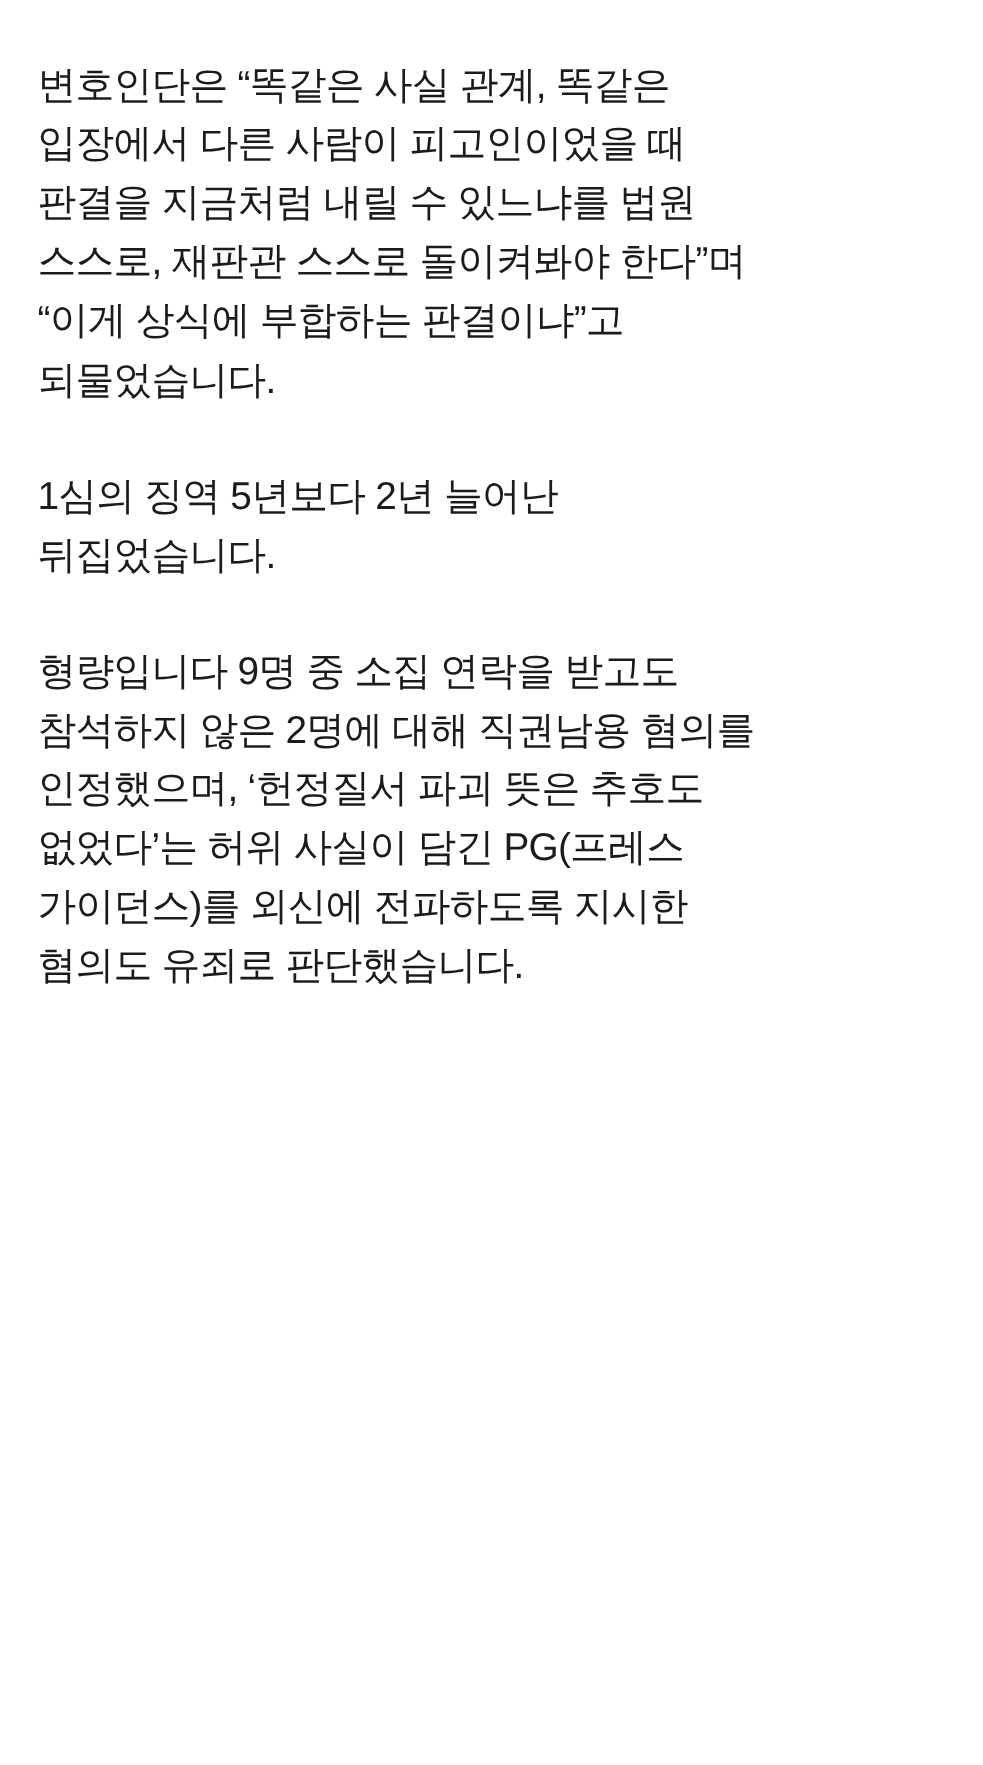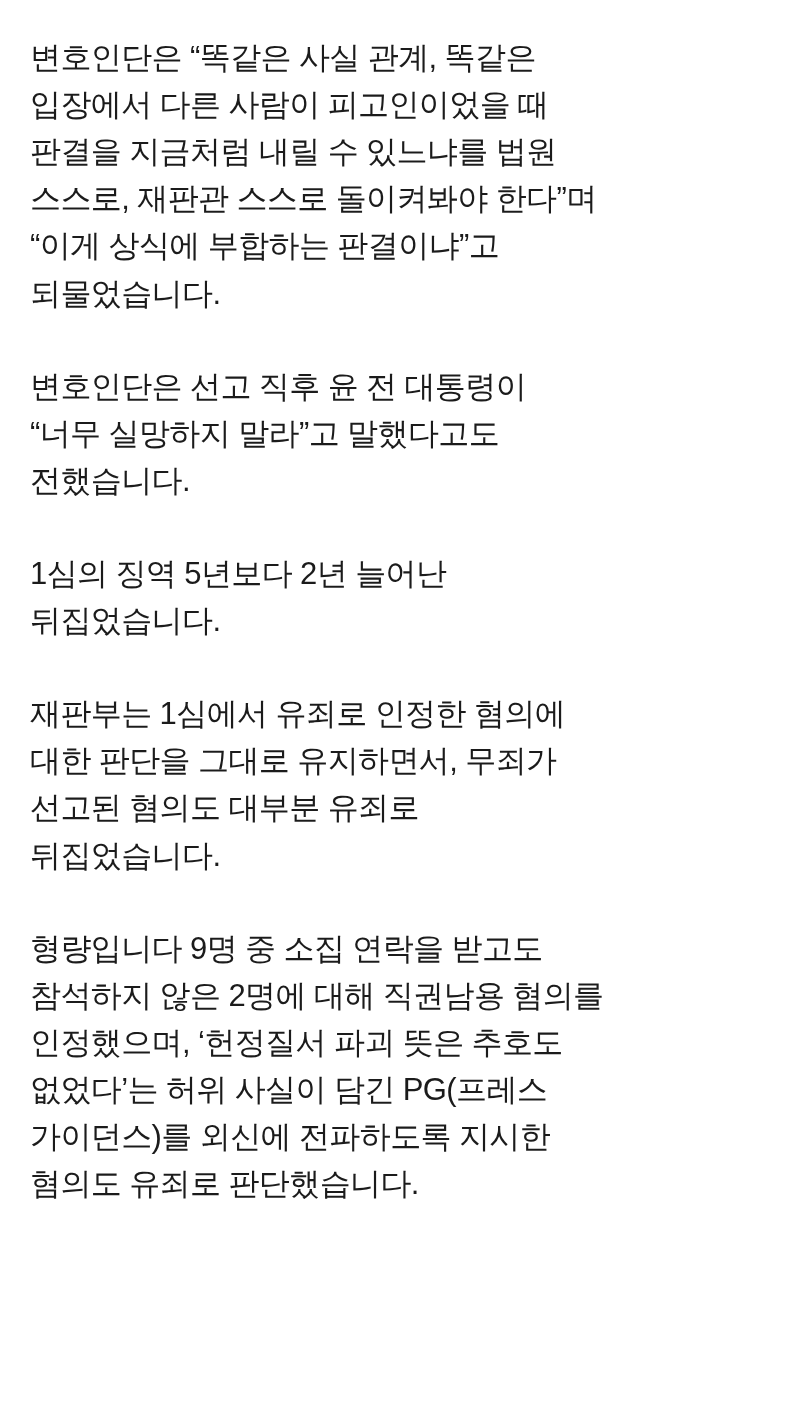--- a/index.html
+++ b/index.html
@@ -9,38 +9,36 @@
   }
   body {
     width: 786px;
     min-height: 1412px;
     font-family: "Liberation Sans", "DejaVu Sans", sans-serif;
     color: #1a1a1a;
   }
   .article {
     box-sizing: border-box;
     width: 634px;
-    padding: 34px 30px 40px 30px;
+    padding: 44px 30px 40px 30px;
   }
   .para {
     font-size: 31px;
     line-height: 1.52;
     letter-spacing: -0.6px;
     color: #1b1b1b;
     margin: 0 0 46px 0;
     word-break: keep-all;
     text-align: left;
     white-space: pre-wrap;
   }
   .para:last-child {
     margin-bottom: 0;
   }
 </style>
 </head>
 <body>
 
 <div class="article">
   <p class="para">변호인단은 “똑같은 사실 관계, 똑같은 입장에서 다른 사람이 피고인이었을 때 판결을 지금처럼 내릴 수 있느냐를 법원 스스로, 재판관 스스로 돌이켜봐야 한다”며 “이게 상식에 부합하는 판결이냐”고 되물었습니다.</p>
-  <p class="para">변호인단은 선고 직후 윤 전 대통령이 “너무 실망하지 말라”고 말했다고도 전했습니다.</p>
   <p class="para">1심의 징역 5년보다 2년 늘어난 뒤집었습니다.</p>
-  <p class="para">재판부는 1심에서 유죄로 인정한 혐의에 대한 판단을 그대로 유지하면서, 무죄가 선고된 혐의도 대부분 유죄로 뒤집었습니다.</p>
   <p class="para">형량입니다 9명 중 소집 연락을 받고도 참석하지 않은 2명에 대해 직권남용 혐의를 인정했으며, ‘헌정질서 파괴 뜻은 추호도 없었다’는 허위 사실이 담긴 PG(프레스 가이던스)를 외신에 전파하도록 지시한 혐의도 유죄로 판단했습니다.</p>
 </div>
 
 </body></html>

